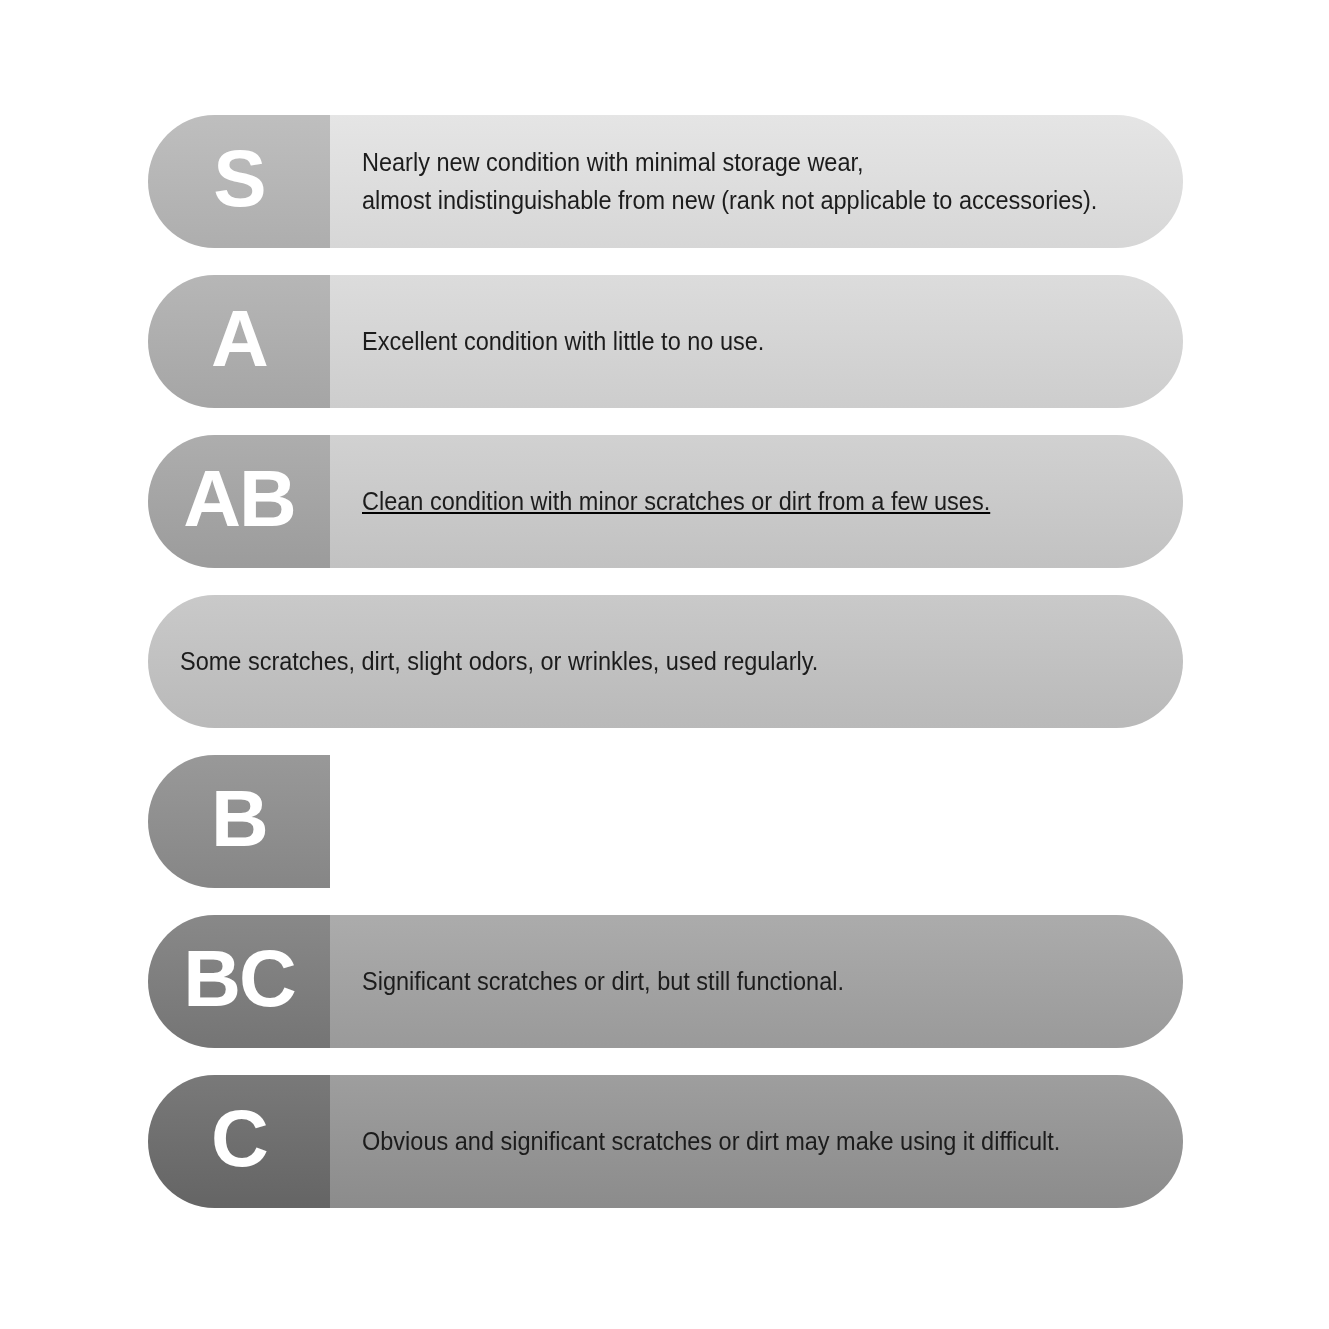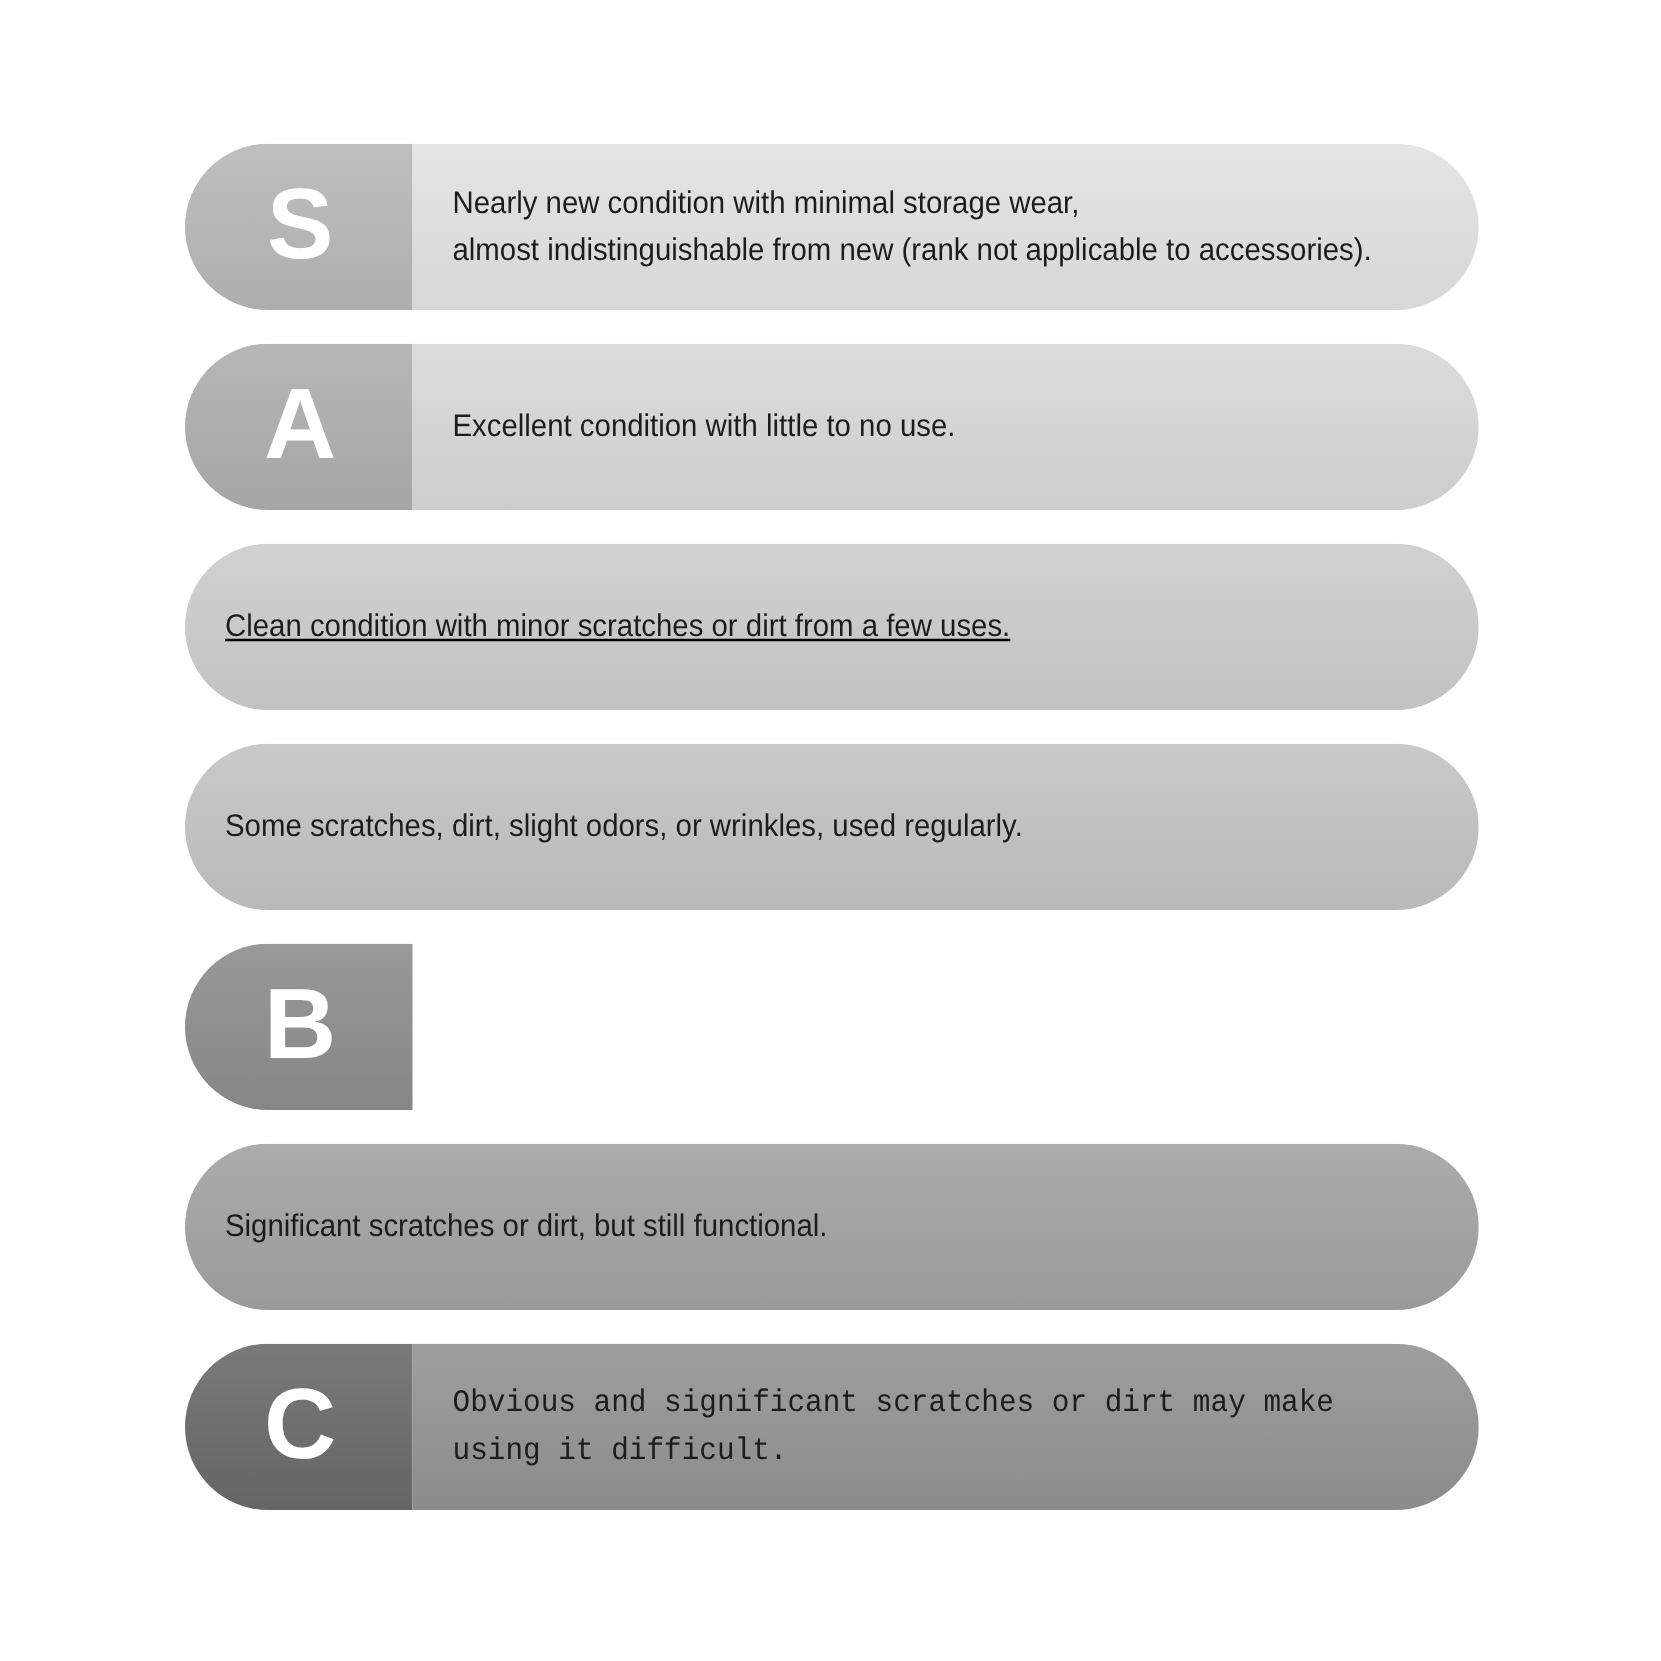--- a/index.html
+++ b/index.html
@@ -70,41 +70,43 @@
   </div>
 
   <div class="row">
     <div class="rank-label" style="background-color: rgb(174, 174, 174);">A</div>
     <div class="rank-body" style="background-color: rgb(216, 216, 216);">
       <div class="desc">Excellent condition with little to no use.</div>
     </div>
   </div>
 
   <div class="row">
+    <div class="rank-label" style="background-color: rgb(164, 164, 164);">AB</div>
     <div class="rank-body" style="background-color: rgb(204, 204, 204); text-decoration: underline;">
       <div class="desc">Clean condition with minor scratches or dirt from a few uses.</div>
     </div>
   </div>
 
   <div class="row">
     <div class="rank-body" style="background-color: rgb(195, 195, 195);">
       <div class="desc">Some scratches, dirt, slight odors, or wrinkles, used regularly.</div>
     </div>
   </div>
 
   <div class="row">
     <div class="rank-label" style="background-color: rgb(141, 141, 141);">B</div>
   </div>
 
   <div class="row">
+    <div class="rank-label" style="background-color: rgb(123, 123, 123);">BC</div>
     <div class="rank-body" style="background-color: rgb(162, 162, 162);">
       <div class="desc">Significant scratches or dirt, but still functional.</div>
     </div>
   </div>
 
   <div class="row">
     <div class="rank-label" style="background-color: rgb(106, 106, 106);">C</div>
-    <div class="rank-body" style="background-color: rgb(147, 147, 147); font-family: Liberation Mono, monospace;">
+    <div class="rank-body" style="background-color: rgb(147, 147, 147);">
       <div class="desc">Obvious and significant scratches or dirt may make using it difficult.</div>
     </div>
   </div>
 
 </div>
 
 </body></html>

